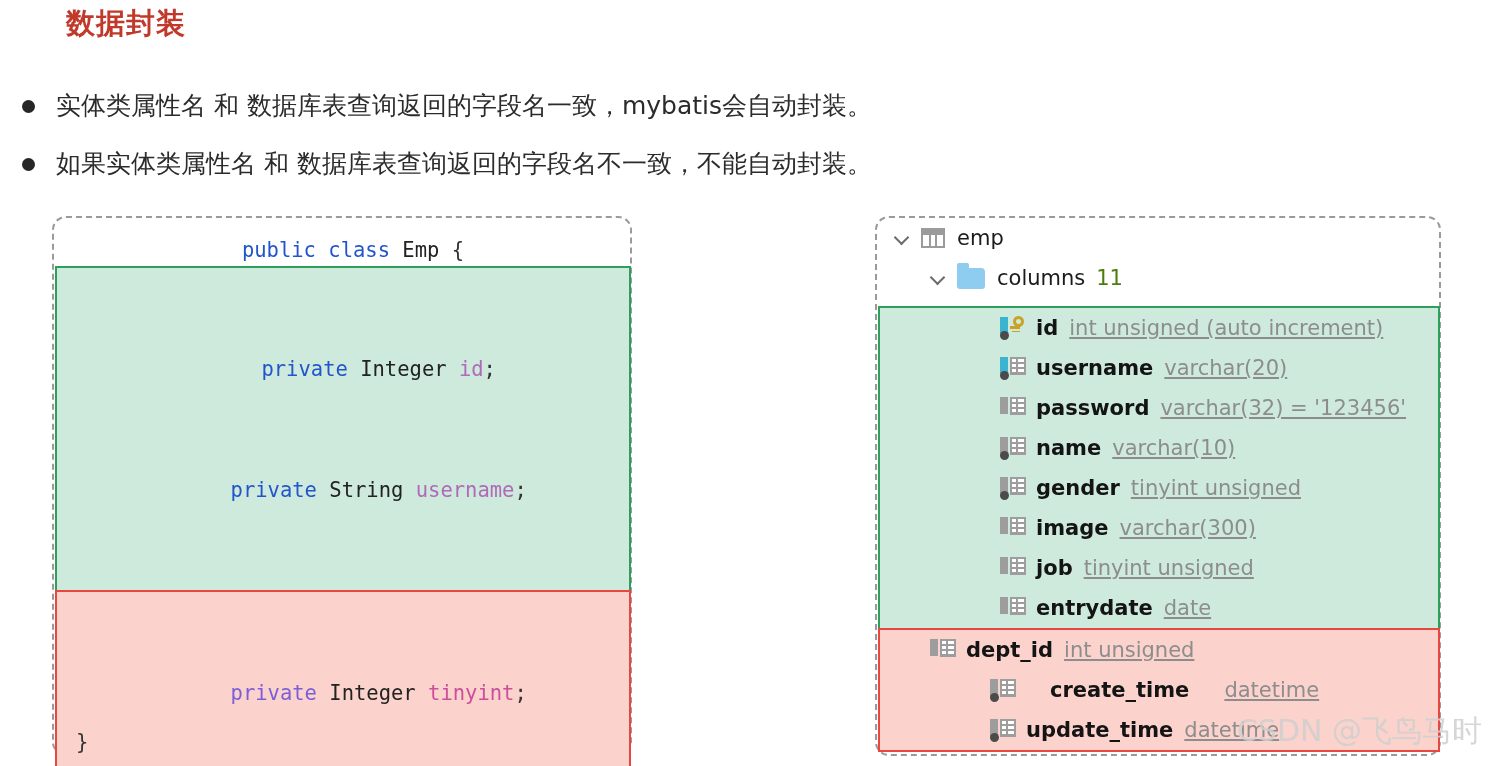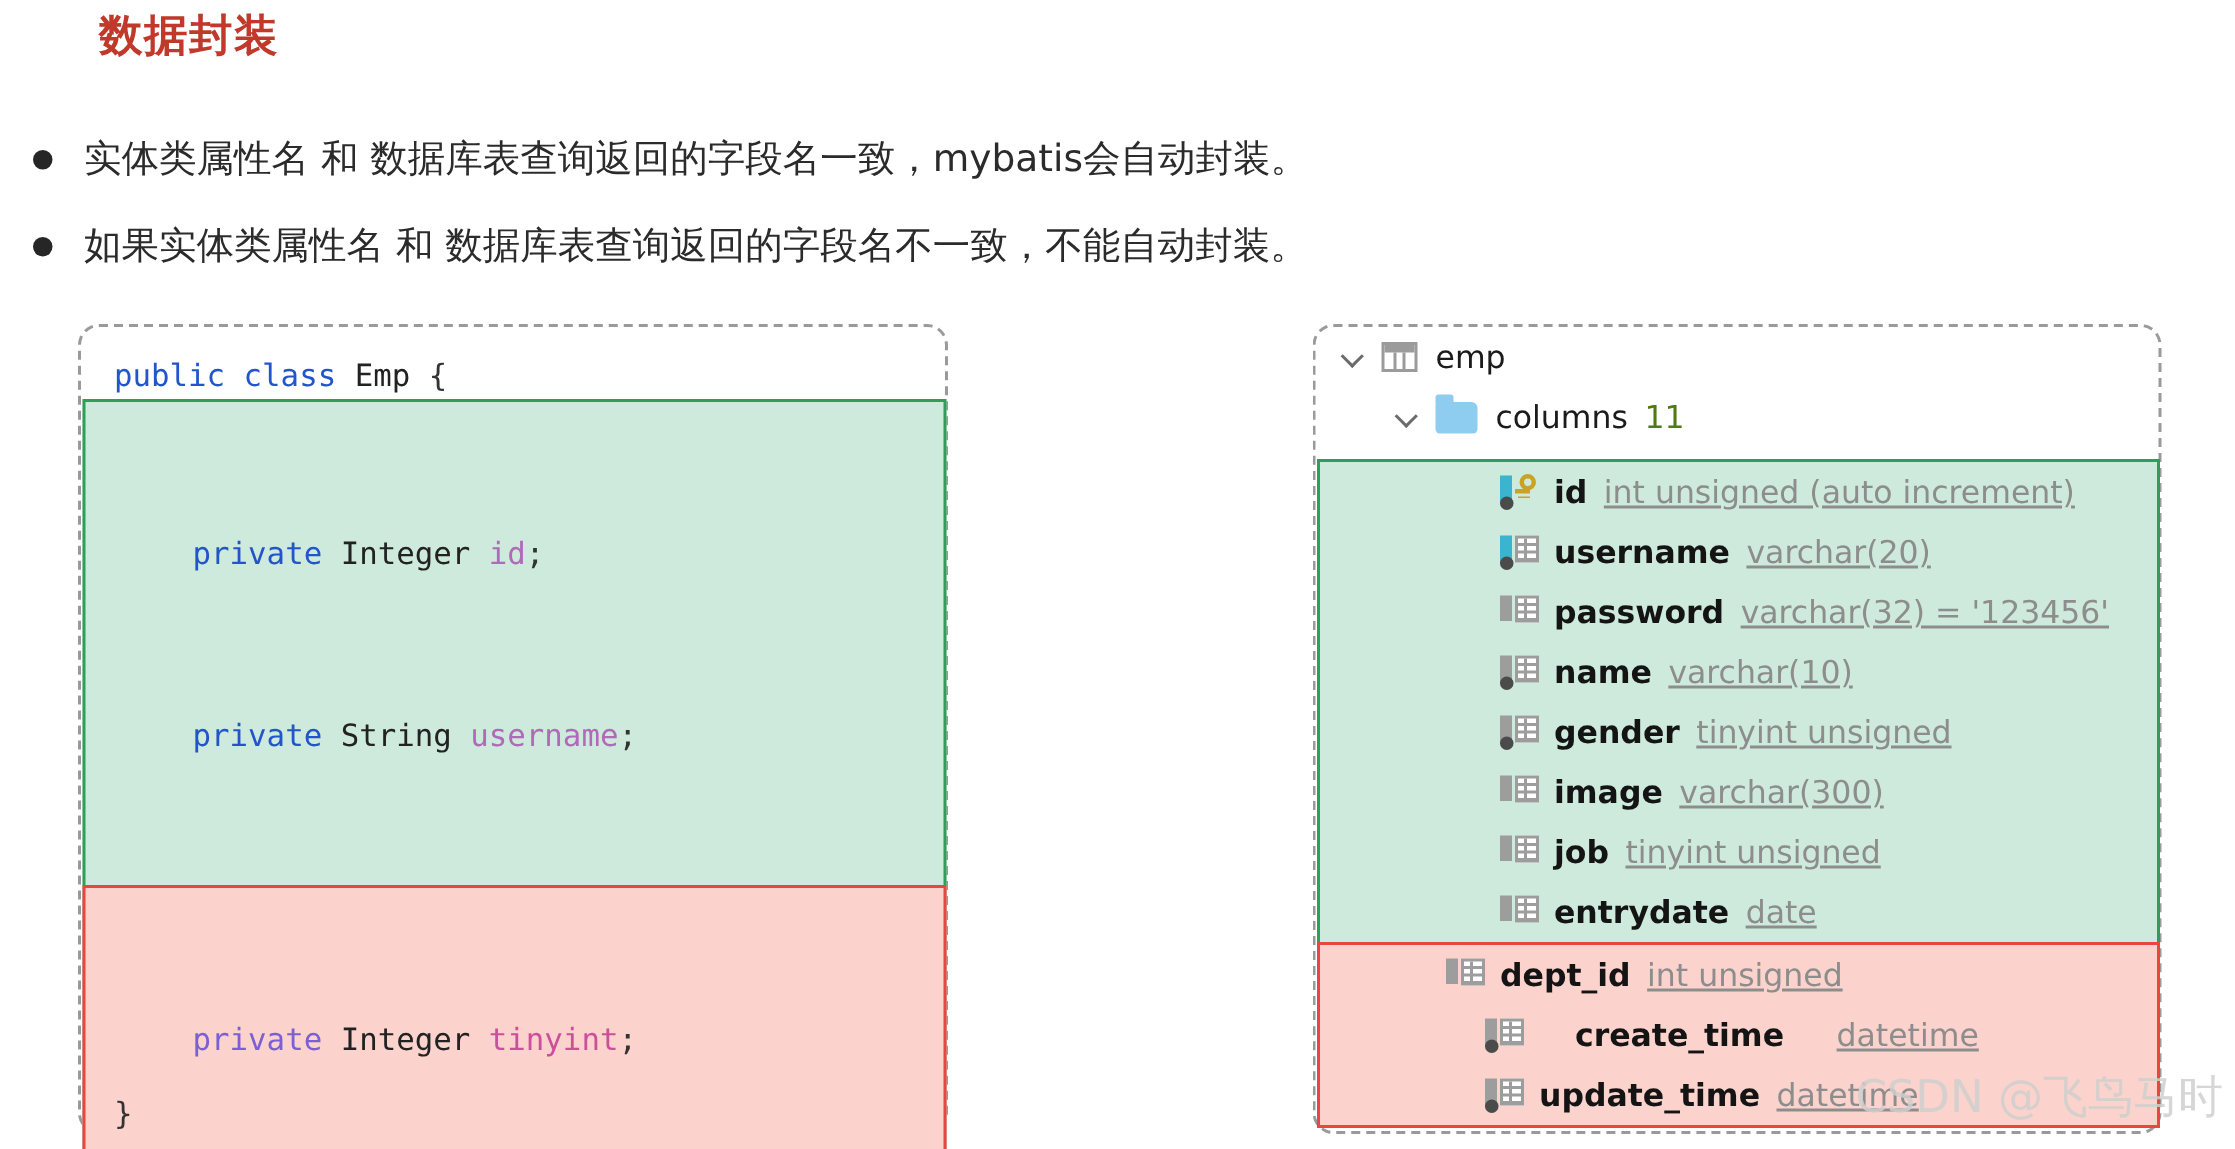--- a/index.html
+++ b/index.html
@@ -34,21 +34,21 @@
   
   .dashed-card{
     position:absolute;
     border:2px dashed #9a9a9a;
     border-radius:14px;
     background:#ffffff;
     box-sizing:border-box;
   }
 
   
-  #code-card{left:52px;top:216px;width:580px;height:540px;}
+  #code-card{left:52px;top:216px;width:580px;height:540px;text-align:center;}
   .code{
     font-family:"DejaVu Sans Mono","Liberation Mono",monospace;
     font-size:20.5px;line-height:40.4px;white-space:pre;
   }
   .code-line{height:40.4px;display:block;}
   .code-head{padding:12px 0 0 22px;}
   .code-tail{padding:6px 0 0 22px;}
   .kw{color:#2255cc;}
   .kw2{color:#7b5fd6;}
   .typ{color:#222222;}
@@ -283,21 +283,21 @@
         <span class="col-icon nodot">
             <span class="bar"></span>
             <span class="grid"></span>
           </span>
         <span class="cname">entrydate</span>
         <span class="ctype">date</span>
       </div>
     </div>
 
     <div id="tree-red" class="tree">
-      <div class="tnode lvl2" style="padding-left:84px;">
+      <div class="tnode lvl2" style="padding-left:50px;">
         <span class="col-icon nodot">
             <span class="bar"></span>
             <span class="grid"></span>
           </span>
         <span class="cname">dept_id</span>
         <span class="ctype">int unsigned</span>
       </div>
       <div class="tnode lvl2" style="padding-left:110px;gap:24px;">
         <span class="col-icon">
             <span class="bar"></span>

